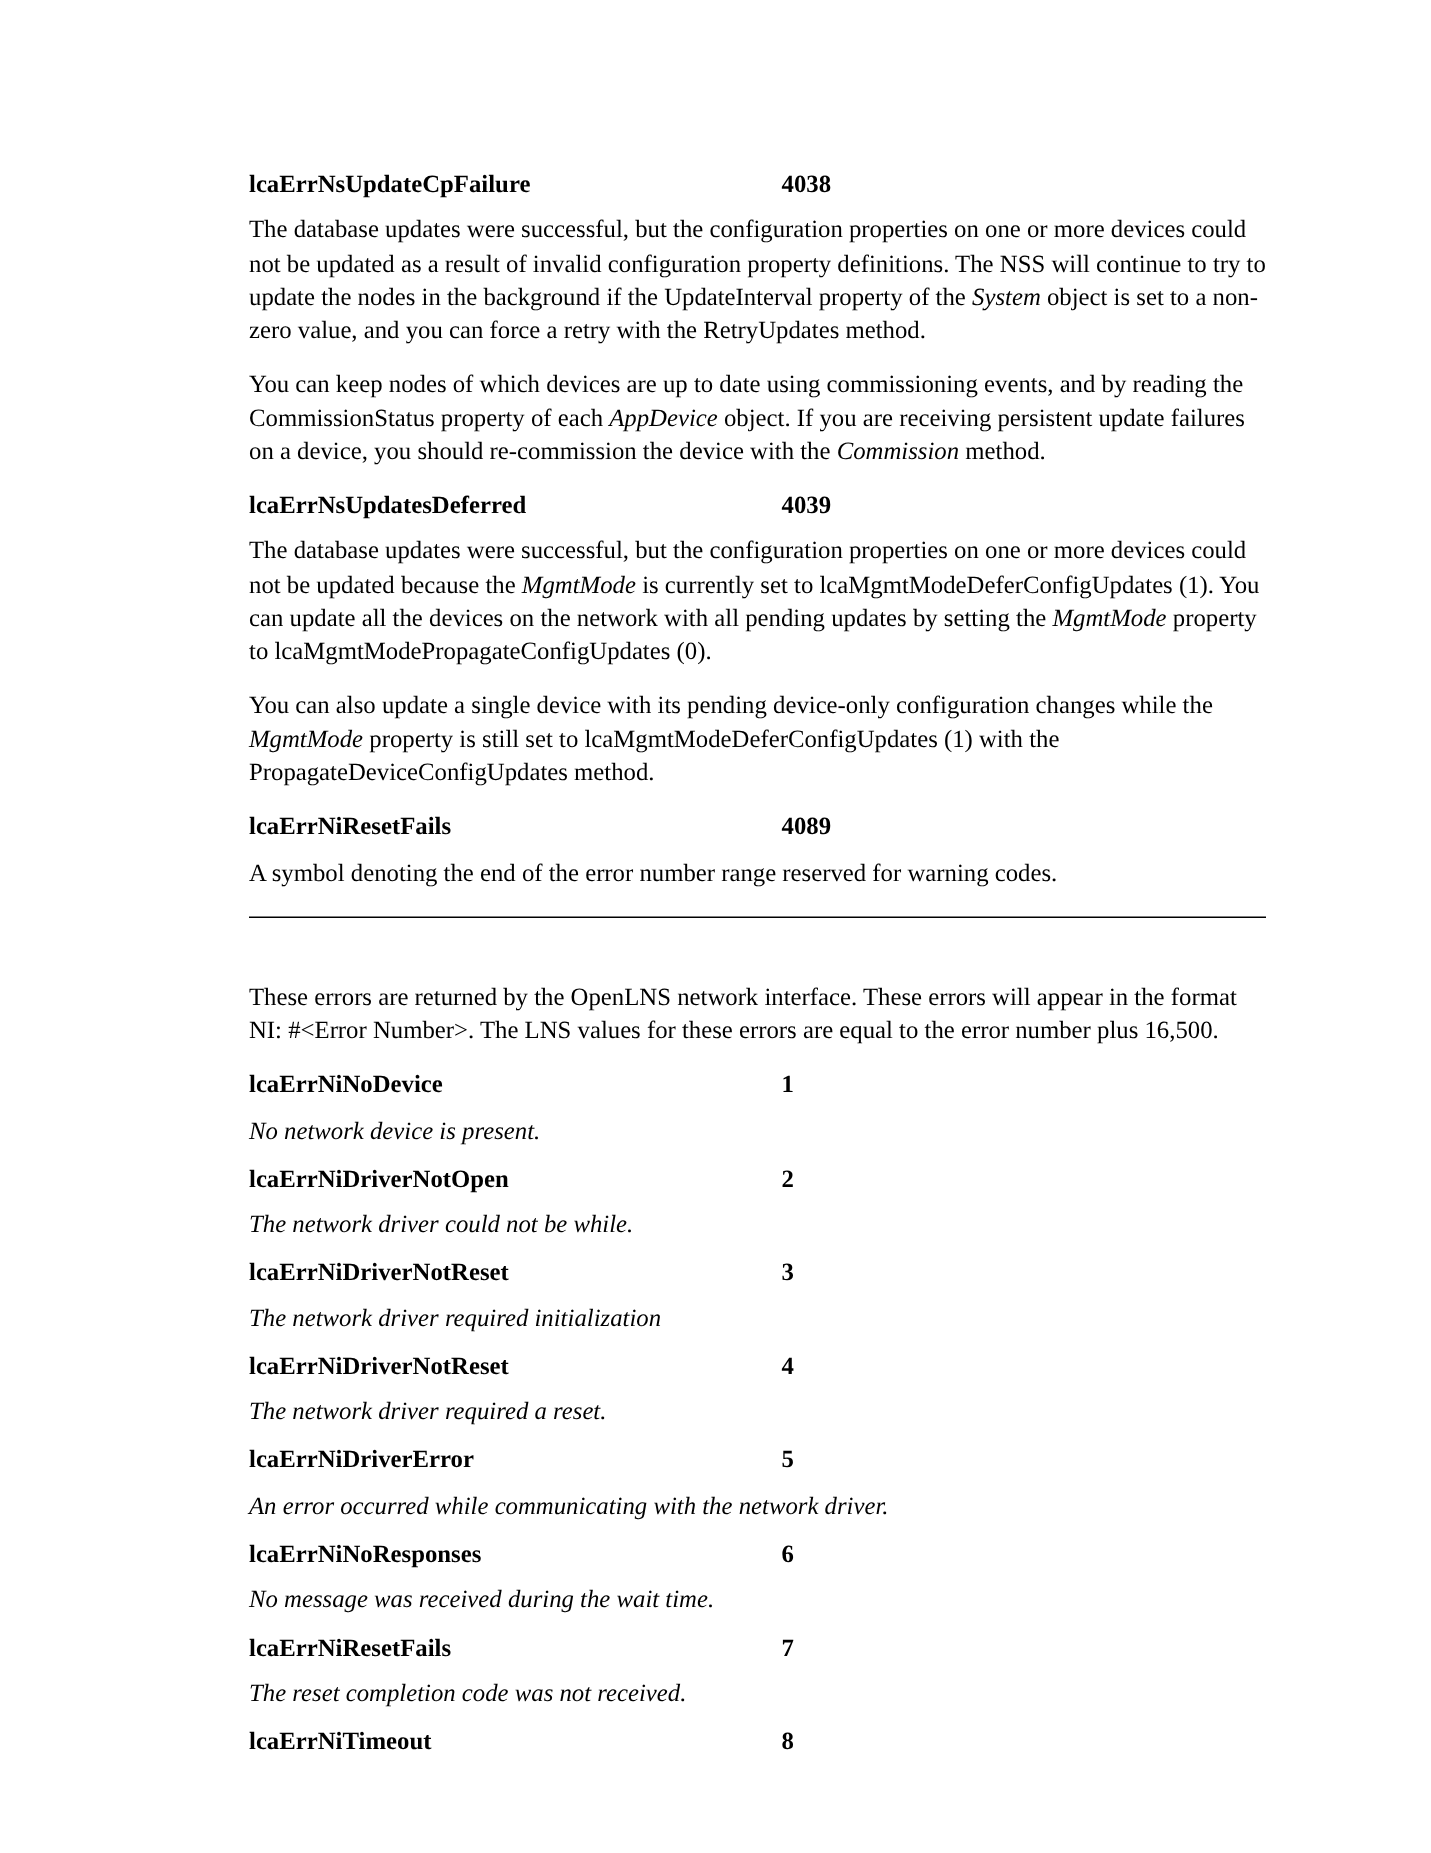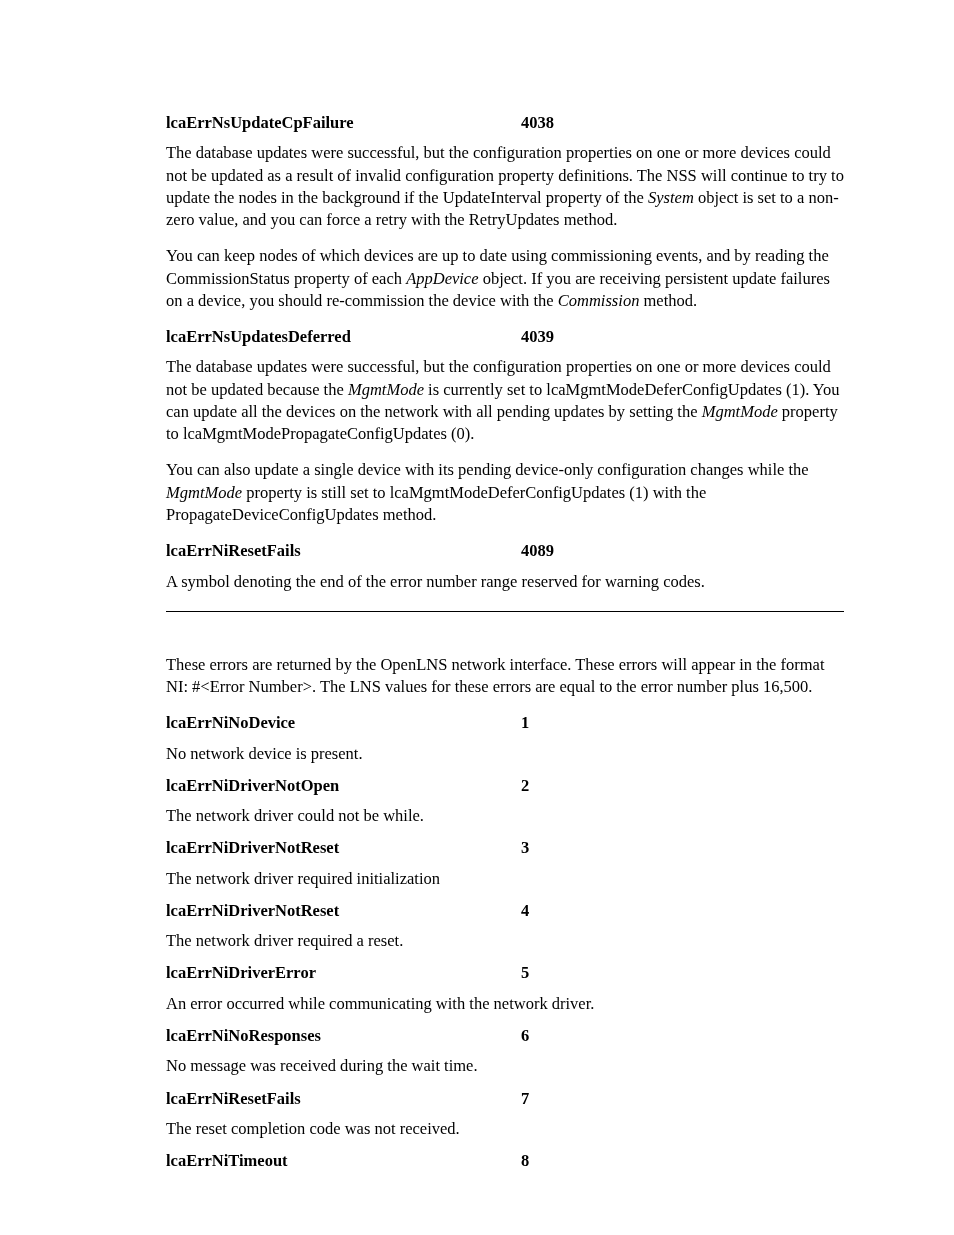--- a/index.html
+++ b/index.html
@@ -34,20 +34,21 @@
   .italic {
     font-style: italic;
   }
   hr.sep {
     border: none;
     border-top: 1.4px solid #000;
     margin: 18px 0 42px 0;
   }
   .tight {
     margin-bottom: 10px;
+    font-style: italic;
   }
 </style>
 </head>
 <body>
 
 <div class="page">
   <div id="sectionA">
       <div class="entry-header" style="margin-top: 0px;">
         <span class="entry-name">lcaErrNsUpdateCpFailure</span>
         <span class="entry-code">4038</span>

